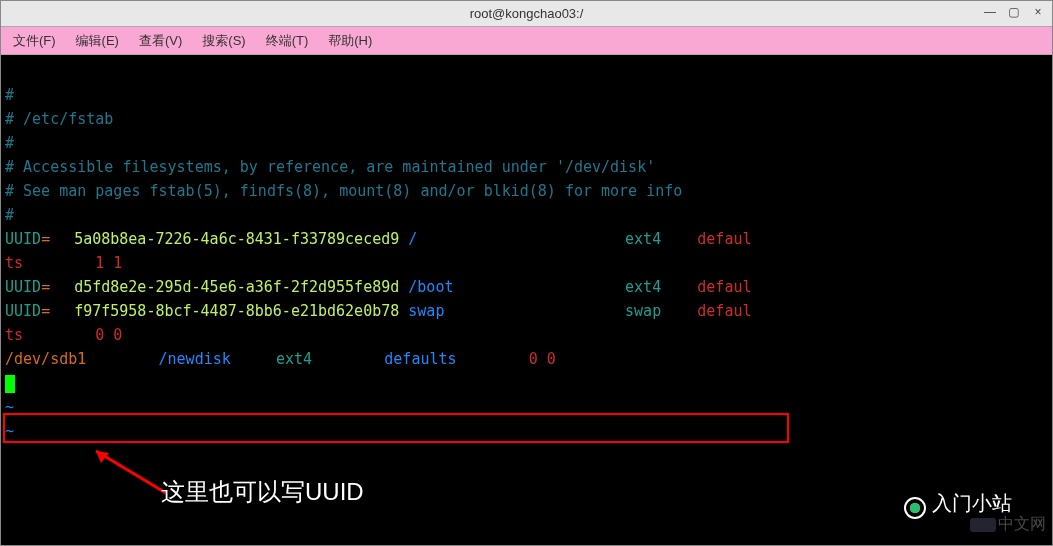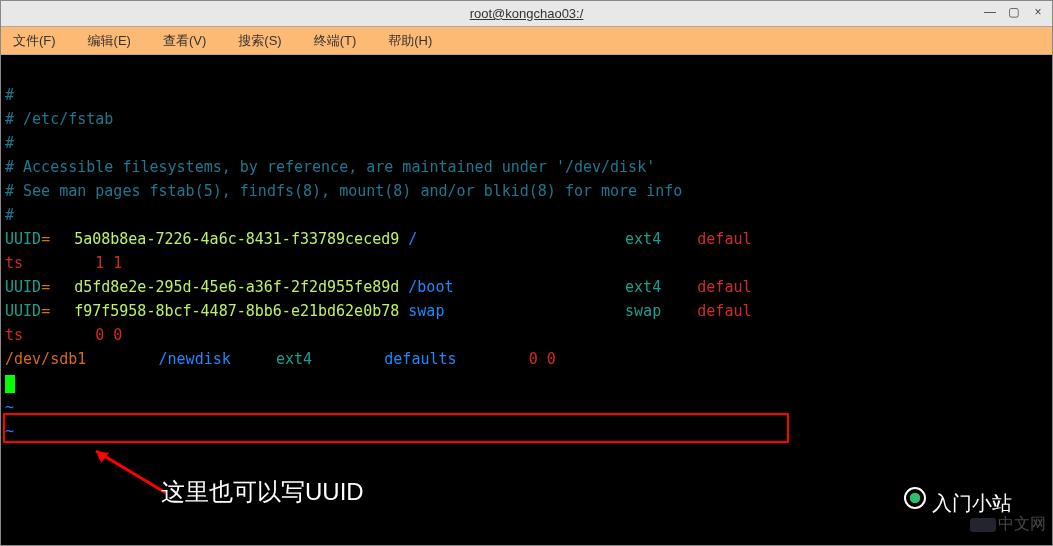--- a/index.html
+++ b/index.html
@@ -23,47 +23,46 @@
       background: #e8e8e8;
       border-bottom: 1px solid #aaa;
       display: flex;
       align-items: center;
       justify-content: center;
       position: relative;
     }
     .titlebar-title {
       font-size: 13px;
       color: #333;
-      text-decoration: underline;
     }
     .window-controls {
       position: absolute;
       right: 6px;
       top: 3px;
       display: flex;
       gap: 8px;
     }
     .win-btn {
       width: 16px;
       height: 16px;
       display: flex;
       align-items: center;
       justify-content: center;
       font-size: 12px;
       color: #444;
       cursor: pointer;
     }
     .menubar {
       height: 28px;
-      background: #fdba74;
+      background: #f9a8d4;
       border-bottom: 1px solid #aaa;
       display: flex;
       align-items: center;
       padding: 0 8px;
-      gap: 24px;
+      gap: 12px;
     }
     .menu-item {
       font-size: 13px;
       color: #333;
       cursor: pointer;
       padding: 2px 4px;
     }
     .terminal {
       flex: 1;
       background: #000;
@@ -105,21 +104,21 @@
       background: #00ff00;
       vertical-align: middle;
     }
     .watermark1 {
       position: absolute;
       right: 40px;
       bottom: 26px;
       color: #fff;
       font-size: 20px;
       display: flex;
-      align-items: flex-start;
+      align-items: flex-end;
       gap: 6px;
     }
     .wm-circle {
       width: 22px;
       height: 22px;
       border: 2px solid #fff;
       border-radius: 50%;
       display: inline-flex;
       align-items: center;
       justify-content: center;

